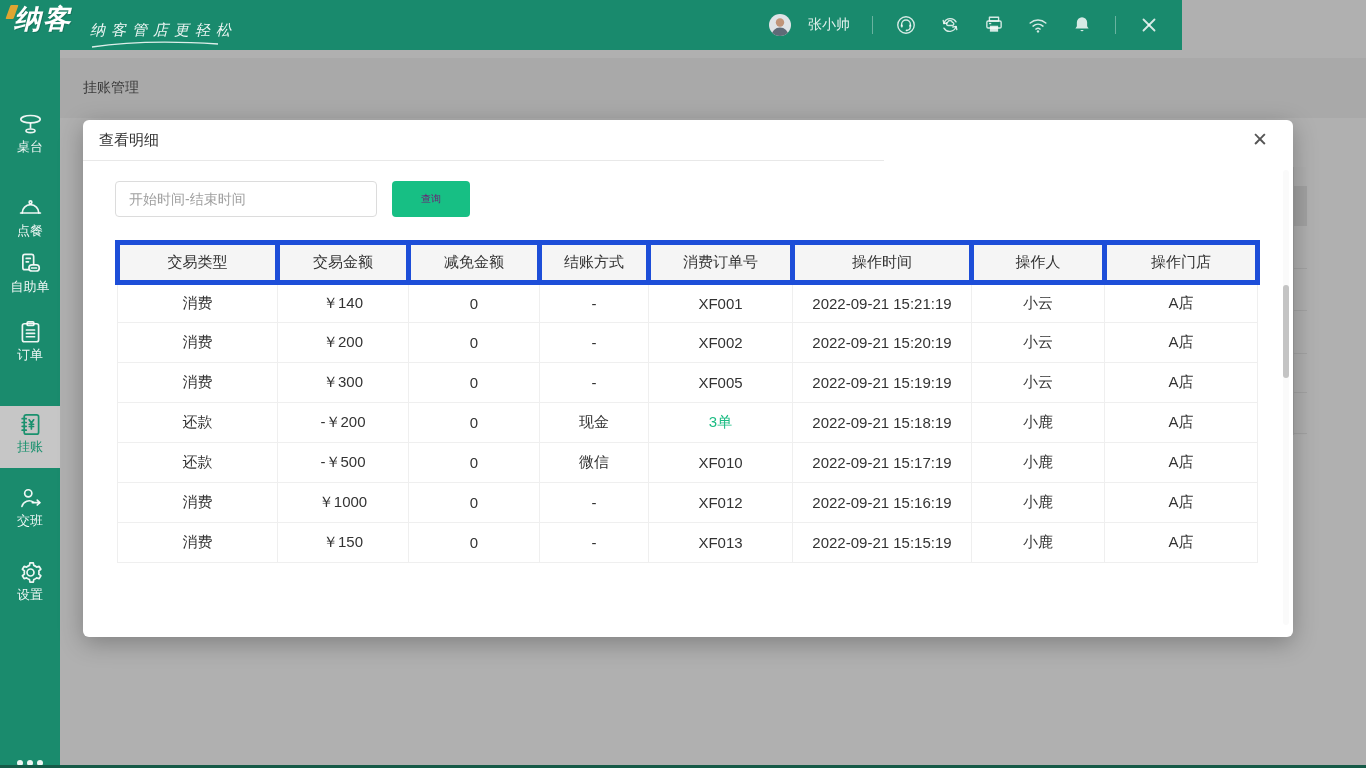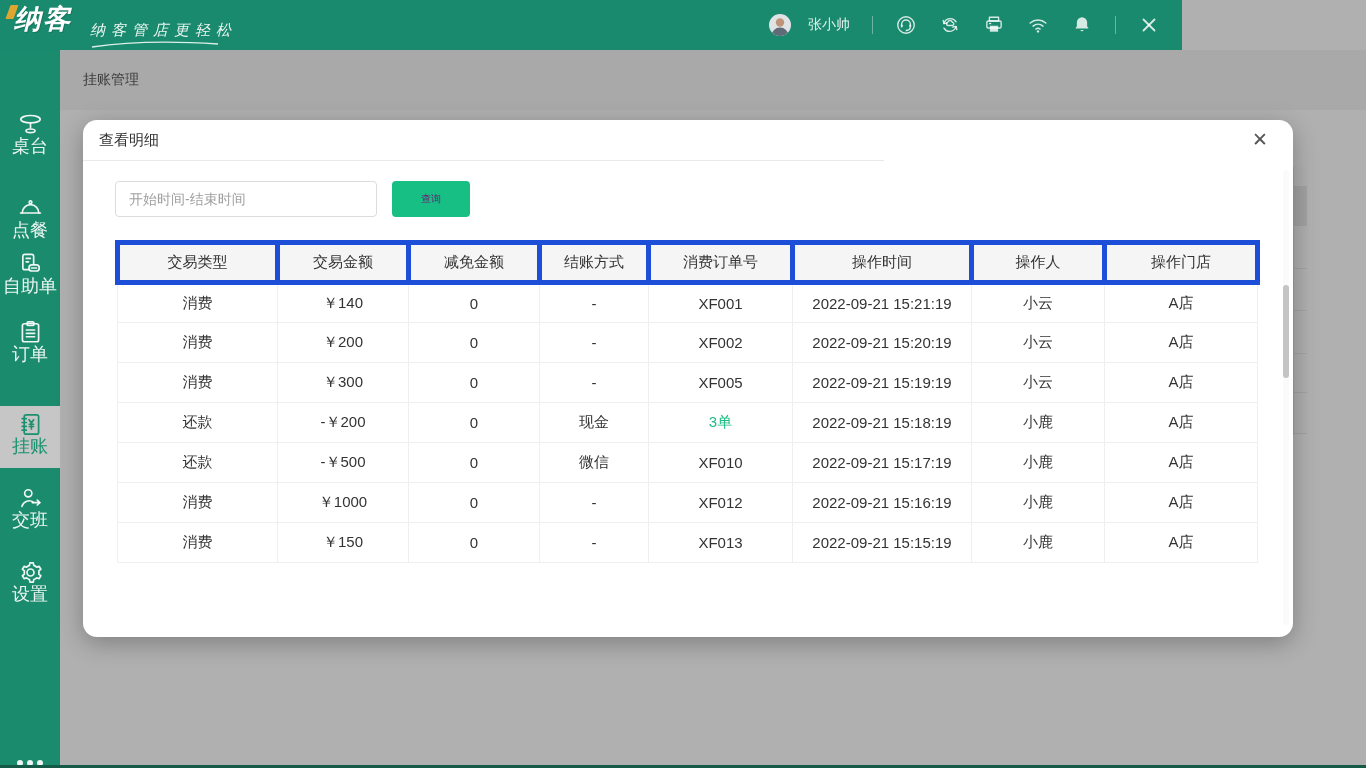--- a/index.html
+++ b/index.html
@@ -24,38 +24,38 @@
   .user-name { color:rgba(255,255,255,0.88); font-size:14px; }
   .tb-divider { width:1px; height:18px; background:rgba(255,255,255,0.35); }
   .tb-icon { width:22px; height:22px; color:rgba(255,255,255,0.82); cursor:pointer; display:block; }
   .tb-icon svg { width:22px; height:22px; display:block; }
 
   
   .sidebar { position:absolute; left:0; top:50px; width:60px; height:718px; background:#1a8b6d; z-index:20; }
   .nav-item { position:absolute; left:0; width:60px; height:62px; text-align:center;
               color:rgba(255,255,255,0.92); cursor:pointer; }
   .nav-item svg { width:27px; height:27px; margin:5px auto 1px; display:block; }
-  .nav-label { font-size:18px; line-height:15px; }
+  .nav-label { font-size:13px; line-height:15px; }
   .nav-item.active { background:#c6c6c6; color:#1a916e; }
   .more-dots { display:flex; justify-content:center; gap:4px; margin:12px 0 4px; }
   .more-dots i { width:6px; height:6px; border-radius:50%; background:rgba(255,255,255,0.92); }
 
   
-  .page-titlebar { position:absolute; left:60px; top:50px; width:1306px; height:60px; background:#a9a9a9;
+  .page-titlebar { position:absolute; left:60px; top:58px; width:1306px; height:60px; background:#a9a9a9;
                    display:flex; align-items:center; padding-left:23px; z-index:1; }
   .page-title { font-size:14px; color:#3d3d3d; }
   .bg-table-remnant { position:absolute; left:1293px; top:167px; width:13px; height:268px;
                       background:#aeaeae; border-left:1px solid #a2a2a2; z-index:2; }
   .bg-remnant-header { position:absolute; left:0; top:19px; width:13px; height:40px; background:#a1a1a1; }
   .bg-remnant-line { position:absolute; left:0; width:13px; height:1px; background:#a2a2a2; }
   .bottom-strip { position:absolute; left:0; bottom:0; width:1366px; height:3px; background:#155a47; z-index:40; }
 
   
   .modal { position:absolute; left:83px; top:120px; width:1210px; height:517px; background:#fff;
-           border-radius:14px; box-shadow:0 6px 24px rgba(0,0,0,0.28); z-index:50; }
+           border-radius:6px; box-shadow:0 6px 24px rgba(0,0,0,0.28); z-index:50; }
   .modal-header { position:relative; height:40px; }
   .modal-title { position:absolute; left:16px; top:11px; font-size:15px; color:#333; }
   .modal-close { position:absolute; right:22px; top:9px; width:22px; height:22px; font-size:19px;
                  color:#555; line-height:22px; text-align:center; cursor:pointer; background:none; border:none; }
   .modal-header-border { position:absolute; left:0; top:40px; width:801px; height:1px; background:#e8e8e8; }
 
   .search-input { position:absolute; left:32px; top:61px; width:262px; height:36px; border:1px solid #dcdcdc;
                   border-radius:4px; padding:0 13px; font-size:14px; color:#333; outline:none;
                   font-family:"Liberation Sans","DejaVu Sans",sans-serif; }
   .search-input::placeholder { color:#a0a0a0; }

